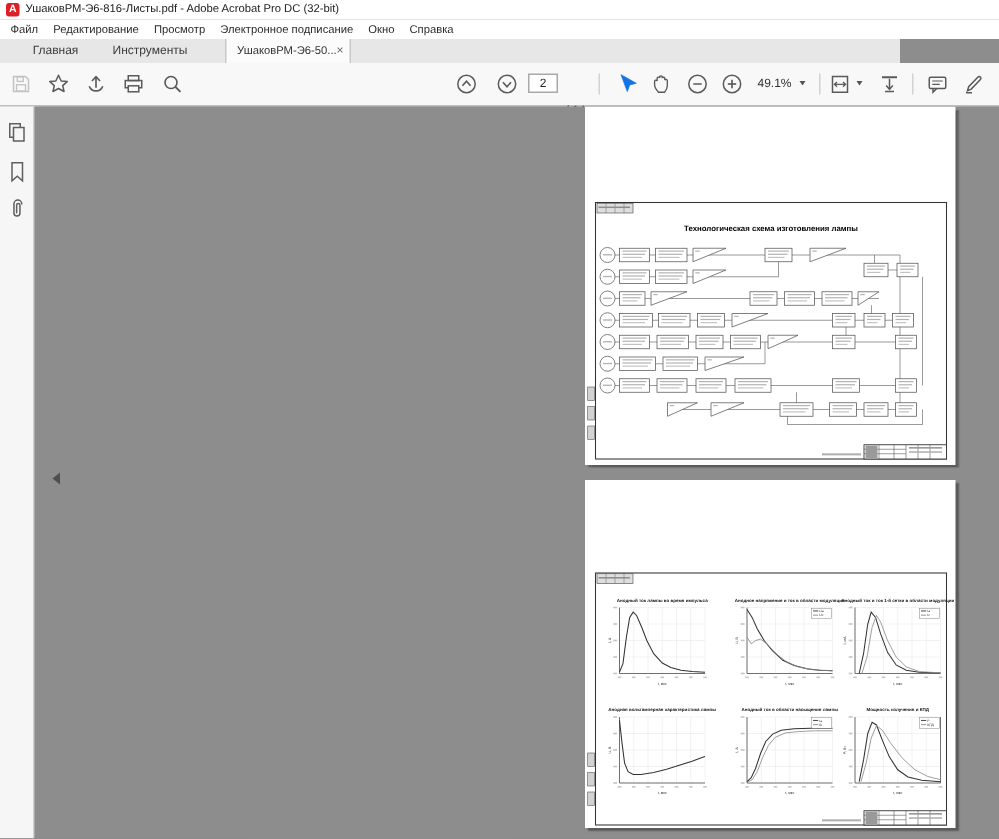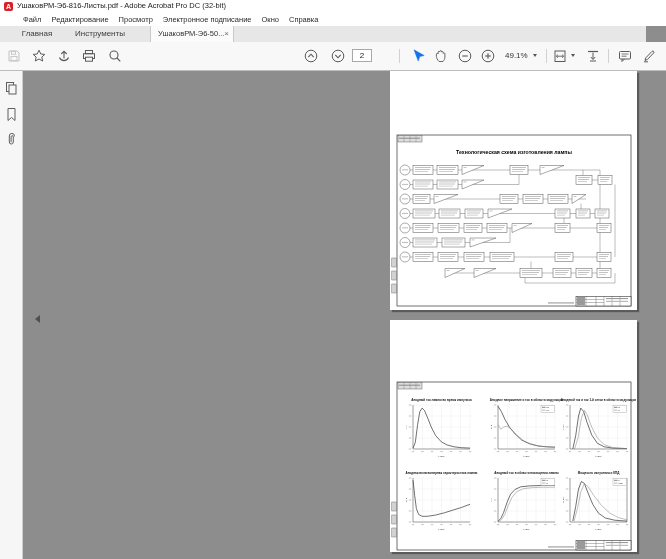--- a/index.html
+++ b/index.html
@@ -7,24 +7,24 @@
        font-family:"Liberation Sans","DejaVu Sans",sans-serif;cursor:default;
        background:#8d8d8d;-webkit-font-smoothing:antialiased;}
   
   .titlebar{position:absolute;left:0;top:0;width:666px;height:13px;background:#ffffff;}
   .app-icon{position:absolute;left:4px;top:2px;width:9px;height:9px;border-radius:2px;
             background:#dc1f26;color:#fff;font-size:7px;font-weight:bold;line-height:9px;
             text-align:center;}
   .title-text{position:absolute;left:17px;top:1px;font-size:7.5px;color:#222;white-space:nowrap;text-align:right;}
   
   .menubar{position:absolute;left:0;top:13px;width:666px;height:13px;background:#ffffff;
-           font-size:7.5px;color:#2b2b2b;white-space:nowrap;padding-left:18px;box-sizing:border-box;}
+           font-size:7.5px;color:#2b2b2b;white-space:nowrap;padding-left:2px;box-sizing:border-box;}
   .menubar span{display:inline-block;padding:1px 5px;line-height:11px;}
   
-  .tabbar{position:absolute;left:0;top:26px;width:646px;height:16px;background:#e7e7e7;}
+  .tabbar{position:absolute;left:0;top:26px;width:600px;height:16px;background:#e7e7e7;}
   .tab{position:absolute;top:0;height:16px;line-height:16px;font-size:8px;color:#3c3c3c;
        text-align:center;}
   .tab-home{left:8px;width:58px;}
   .tab-tools{left:67px;width:66px;}
   .doctab{position:absolute;left:150px;top:0;width:84px;height:16px;background:#fbfbfb;
           border-left:1px solid #c9c9c9;border-right:1px solid #c9c9c9;line-height:16px;
           font-size:7.5px;color:#333;text-align:left;padding-left:7px;box-sizing:border-box;}
   .doctab .close{position:absolute;right:4px;top:0;font-size:8px;color:#666;line-height:16px;}
   
   .toolbar{position:absolute;left:0;top:42px;width:666px;height:29px;background:#f8f8f8;

